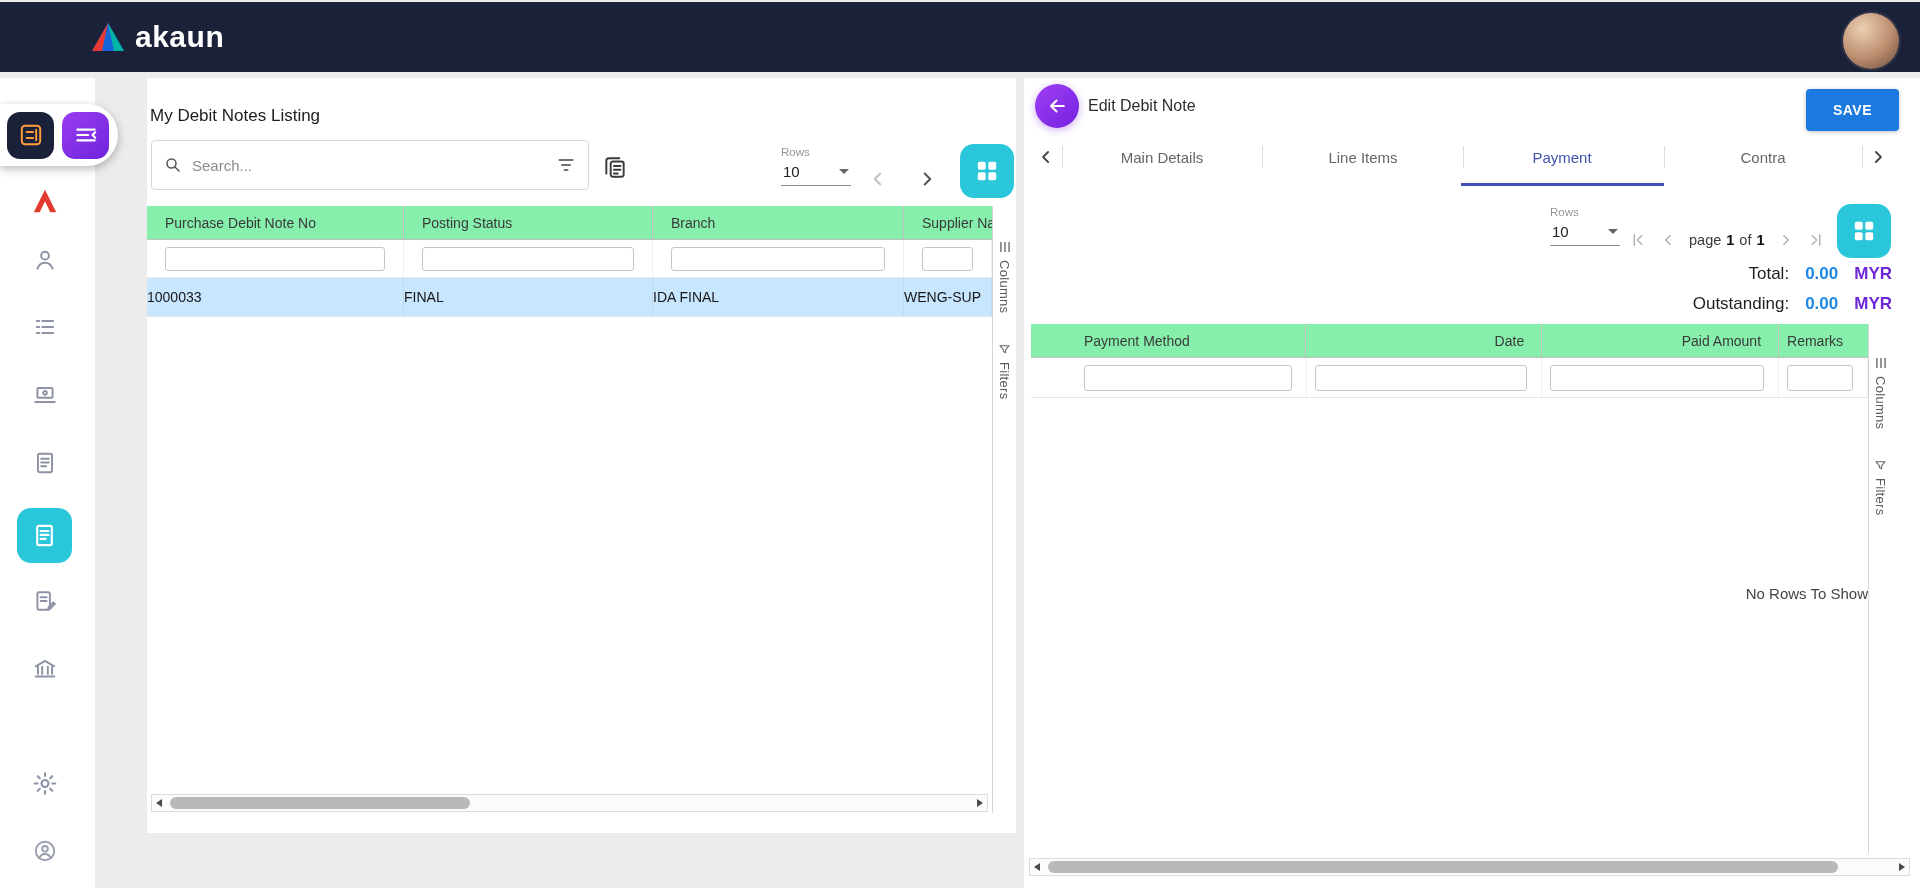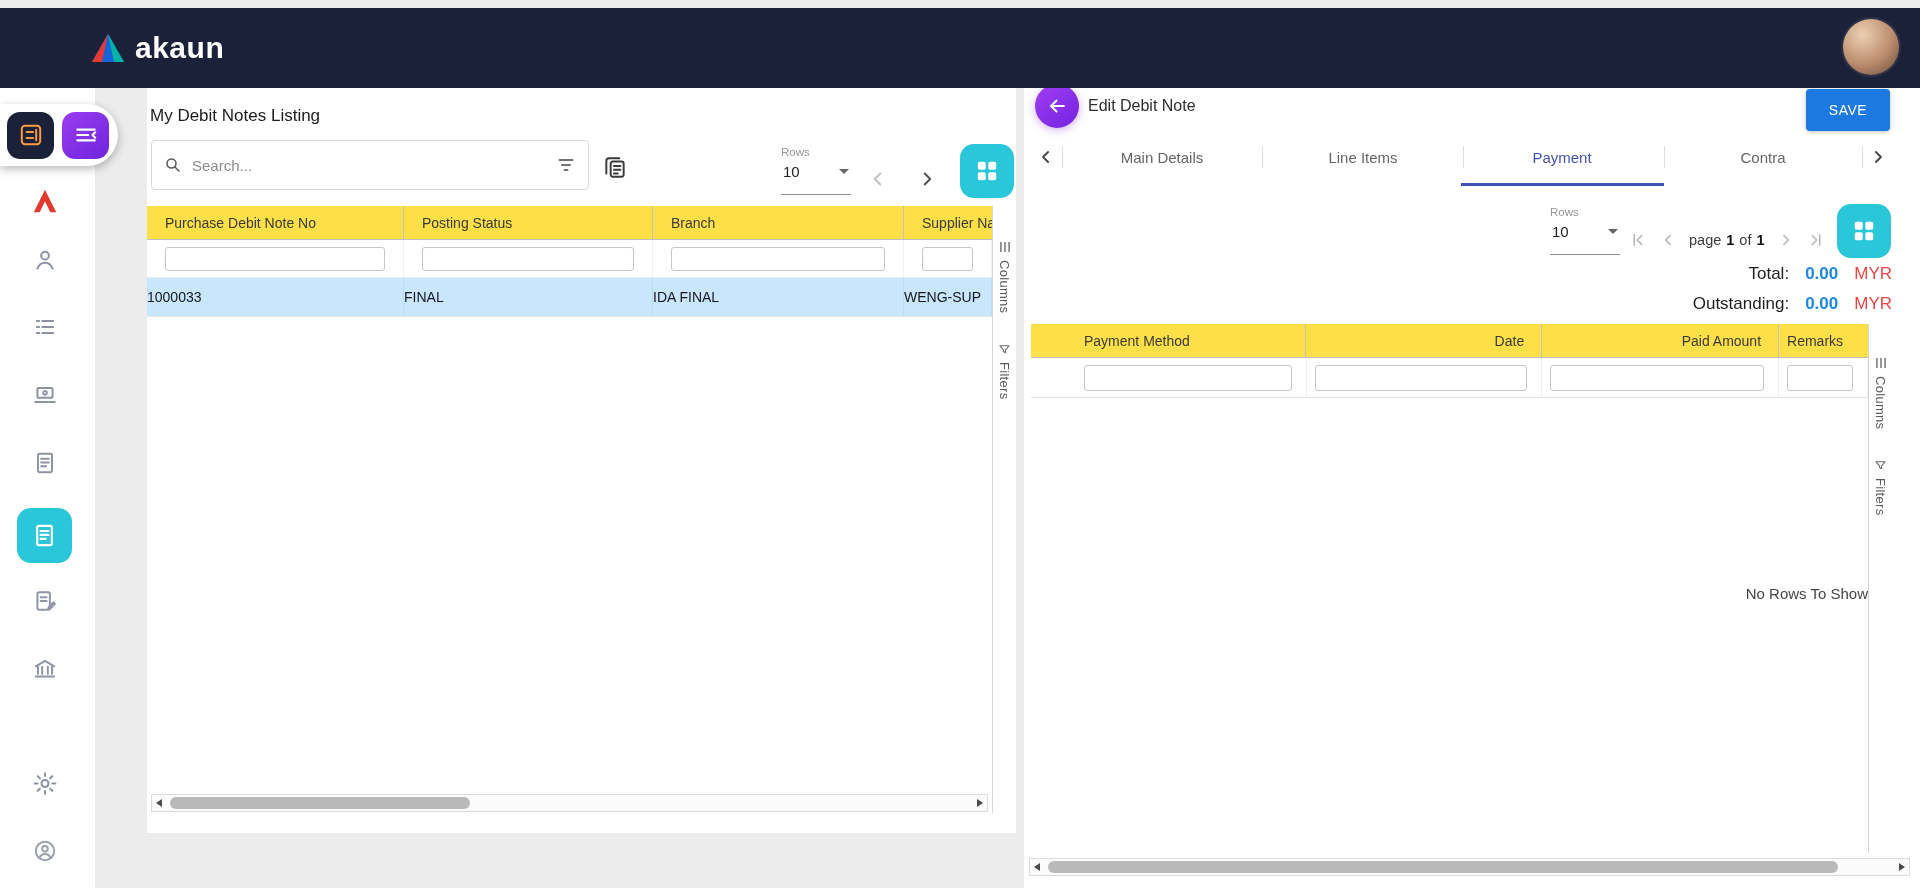--- a/index.html
+++ b/index.html
@@ -7,21 +7,21 @@
   body {
     font-family: "Liberation Sans", "DejaVu Sans", sans-serif;
     background: #ececec;
     position: relative;
     overflow: hidden;
     color: #222;
   }
   svg { display: block; }
 
   
-  .topbar { position: absolute; left: 0; top: 8px; width: 1920px; height: 80px; background: #1b2138; z-index: 20; }
+  .topbar { position: absolute; left: 0; top: 2px; width: 1920px; height: 70px; background: #1b2138; z-index: 20; }
   .logo { position: absolute; left: 90px; top: 50%; transform: translateY(-50%); display: flex; align-items: center; gap: 9px; cursor: pointer; }
   .logo-text { color: #fff; font-size: 30px; font-weight: bold; letter-spacing: .5px; }
   .avatar { position: absolute; left: 1843px; top: 11px; width: 56px; height: 56px; border-radius: 50%; cursor: pointer;
             background: radial-gradient(circle at 35% 28%, #ecd0b2, #bb8b6d 55%, #63483c); box-shadow: 0 0 0 2px rgba(255,255,255,.08); }
 
   
   .sidebar { position: absolute; left: 0; top: 78px; width: 95px; height: 810px; background: #fff; z-index: 10; }
   .side-pill { position: absolute; left: 0; top: 26px; width: 118px; height: 62px; background: #fff;
                border-radius: 0 31px 31px 0; box-shadow: 0 3px 10px rgba(0,0,0,.28);
                display: flex; align-items: center; gap: 8px; padding-left: 7px; z-index: 12; }
@@ -40,30 +40,30 @@
   
   .lp-title { position: absolute; left: 3px; top: 28px; font-size: 17px; font-weight: 500; color: #1d1d1f; }
   .lp-search { position: absolute; left: 4px; top: 62px; width: 438px; height: 50px; border: 1px solid #d9d9d9;
                border-radius: 4px; display: flex; align-items: center; padding: 0 12px; gap: 10px; background: #fff; }
   .lp-search input { flex: 1; border: none; outline: none; font-size: 15px; font-family: inherit; color: #333; }
   .lp-search input::placeholder { color: #8c8c8c; }
   .lp-copy { position: absolute; left: 455px; top: 76px; cursor: pointer; }
   .rows-box { position: absolute; width: 70px; }
   .rows-label { font-size: 11.5px; color: #969696; }
   .rows-value { margin-top: 5px; border-bottom: 1px solid #8f8f8f; display: flex; justify-content: space-between;
-                align-items: center; font-size: 15px; color: #222; padding: 0 2px 14px 2px; cursor: pointer; }
+                align-items: center; font-size: 15px; color: #222; padding: 0 2px 5px 2px; cursor: pointer; }
   .caret { width: 0; height: 0; border-left: 5px solid transparent; border-right: 5px solid transparent; border-top: 5px solid #666; }
   .lp-rows { left: 634px; top: 68px; }
   .pg-chev { position: absolute; top: 90px; cursor: pointer; }
   .grid-btn { position: absolute; width: 54px; height: 54px; border-radius: 14px; background: #29c7d9;
               display: flex; align-items: center; justify-content: center; cursor: pointer; border: none; }
   .lp-grid { left: 813px; top: 66px; }
 
   .table { position: absolute; left: 0; top: 128px; width: 845px; }
-  .t-head { height: 34px; background: #fde047; display: flex; border-bottom: 1px solid #bfbfbf; }
+  .t-head { height: 34px; background: #86efac; display: flex; border-bottom: 1px solid #bfbfbf; }
   .th { display: flex; align-items: center; padding-left: 18px; font-size: 14px; color: #3a3a3a; font-weight: 500;
         border-right: 1px solid #c2c2c2; white-space: nowrap; overflow: hidden; cursor: pointer; }
   .th:last-child { border-right: none; }
   .t-filter { height: 38px; display: flex; background: #fff; border-bottom: 1px solid #ededed; }
   .tf { display: flex; align-items: center; border-right: 1px solid #f0f0f0; overflow: hidden; }
   .filter-input { height: 24px; border: 1px solid #c6c6c6; border-radius: 3px; flex: 1; margin: 0 18px; min-width: 30px;
                   outline: none; font-family: inherit; font-size: 13px; padding: 0 6px; }
   .t-row { height: 39px; display: flex; background: #c8e6fd; border-bottom: 1px solid #e8e8e8; cursor: pointer; }
   .td { display: flex; align-items: center; font-size: 14px; color: #17171a;
         border-right: 1px solid rgba(0,0,0,.05); white-space: nowrap; overflow: hidden; }
@@ -80,42 +80,42 @@
   .sb-thumb { position: absolute; top: 2px; height: 12px; background: #b9b9b9; border-radius: 6px; cursor: pointer; }
   .sb-ar { position: absolute; top: 0; height: 100%; width: 14px; display: flex; align-items: center; justify-content: center; cursor: pointer; }
   .tri-l { width: 0; height: 0; border-top: 4px solid transparent; border-bottom: 4px solid transparent; border-right: 6px solid #4a4a4a; }
   .tri-r { width: 0; height: 0; border-top: 4px solid transparent; border-bottom: 4px solid transparent; border-left: 6px solid #4a4a4a; }
 
   
   .rp-back { position: absolute; left: 11px; top: 6px; width: 44px; height: 44px; border-radius: 50%;
              background: linear-gradient(140deg, #a13ef5, #7322df); display: flex; align-items: center; justify-content: center;
              cursor: pointer; border: none; box-shadow: 0 2px 8px rgba(122,31,216,.35); }
   .rp-title { position: absolute; left: 64px; top: 19px; font-size: 16px; font-weight: 500; color: #2e2e30; }
-  .rp-save { position: absolute; left: 782px; top: 11px; width: 84px; height: 42px; background: #1b79df; color: #fff;
-             font-weight: normal; font-size: 14px; letter-spacing: .5px; border: none; border-radius: 4px; cursor: pointer;
+  .rp-save { position: absolute; left: 782px; top: 11px; width: 93px; height: 42px; background: #1b79df; color: #fff;
+             font-weight: bold; font-size: 14px; letter-spacing: .5px; border: none; border-radius: 4px; cursor: pointer;
              font-family: inherit; box-shadow: 0 1px 4px rgba(0,0,0,.25); }
   .rp-tabs { position: absolute; left: 0; top: 50px; width: 752px; height: 58px; text-decoration: underline; }
   .rp-tab { position: absolute; top: 50%; transform: translate(-50%,-50%); font-size: 15px; color: #666; cursor: pointer; white-space: nowrap; }
   .rp-tab.active { color: #4053ae; }
   .tab-sep { position: absolute; top: 18px; width: 1px; height: 22px; background: #dcdcdc; }
   .tab-chev { position: absolute; top: 50%; transform: translateY(-50%); cursor: pointer; }
   .rp-ink { position: absolute; left: 437px; top: 105px; width: 203px; height: 3px; background: #3f51b5; }
 
   .rp-rows { left: 526px; top: 128px; }
   .rp-pag { position: absolute; left: 605px; top: 150px; height: 24px; display: flex; align-items: center; gap: 12px; }
   .rp-pag .ptext { font-size: 14.5px; color: #3a3a3a; display: flex; gap: 5px; align-items: center; }
   .ptext b { color: #111; }
   .pag-ic { cursor: pointer; }
   .rp-grid { left: 813px; top: 126px; }
 
   .totals { position: absolute; right: 28px; font-size: 17px; color: #1f1f1f; display: flex; gap: 16px; align-items: baseline; }
   .t-total { top: 186px; }
   .t-out { top: 216px; }
   .blue-val { color: #1e88e5; font-weight: bold; }
-  .cur { font-weight: normal; color: #ef4444; }
+  .cur { font-weight: bold; color: #6d28d9; }
 
   .rp-table { position: absolute; left: 7px; top: 246px; width: 837px; }
   .rc1 { width: 244px; margin-left: 45px; } .rc2 { width: 249px; } .rc3 { width: 250px; } .rc4 { width: 94px; }
   .th.ralign { justify-content: flex-end; padding-left: 0; padding-right: 17px; }
   .rp-table .th { padding-left: 8px; }
   .rp-table .filter-input { margin: 0 14px 0 8px; height: 26px; }
   .rp-table .t-filter { height: 40px; border-bottom: 1px solid #e4e4e4; }
   .rp-empty { position: absolute; left: 7px; top: 507px; width: 837px; text-align: right; font-size: 15px; color: #454545; }
   .rp-strip { left: 844px; top: 246px; height: 529px; padding-top: 32px; }
   .rp-scroll { left: 5px; top: 780px; width: 881px; }

